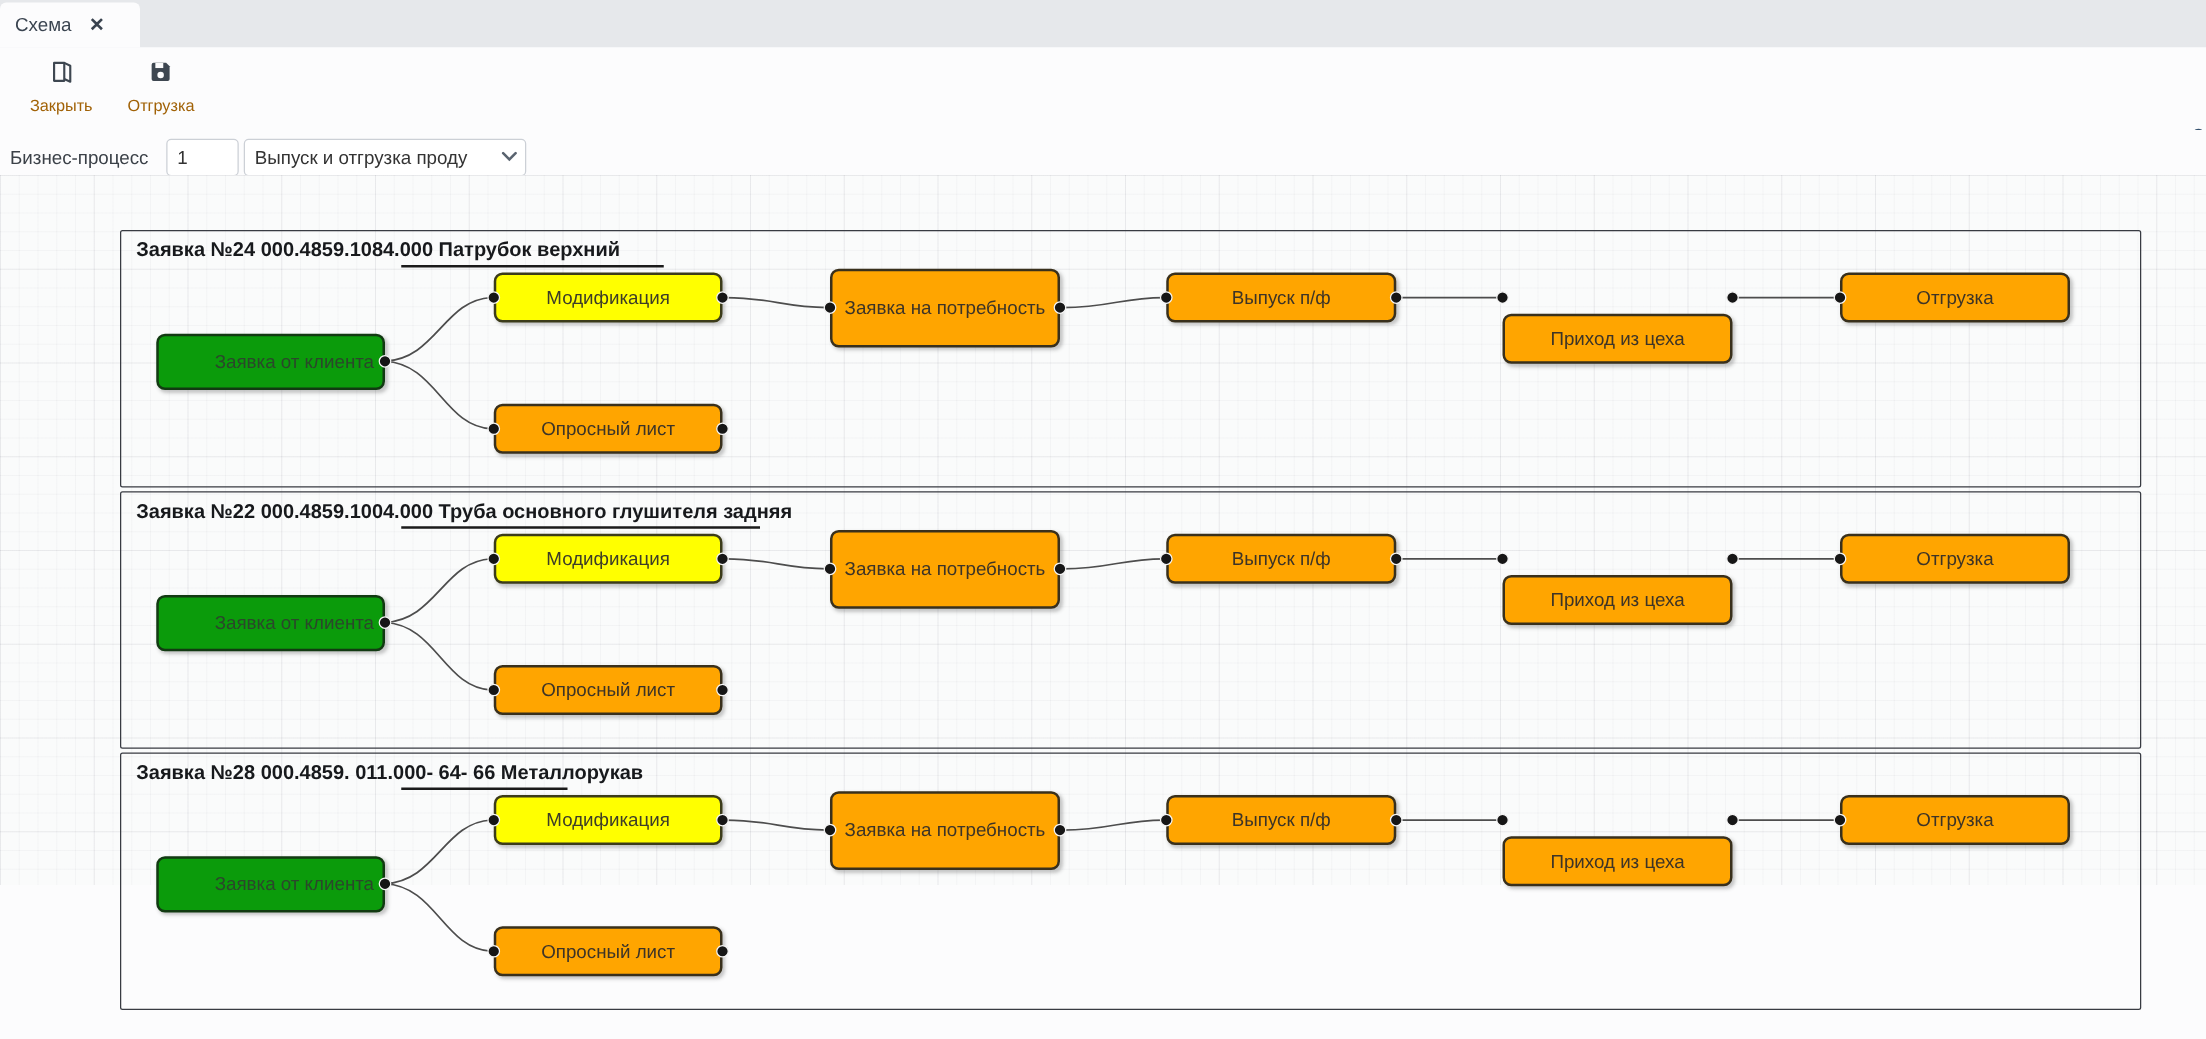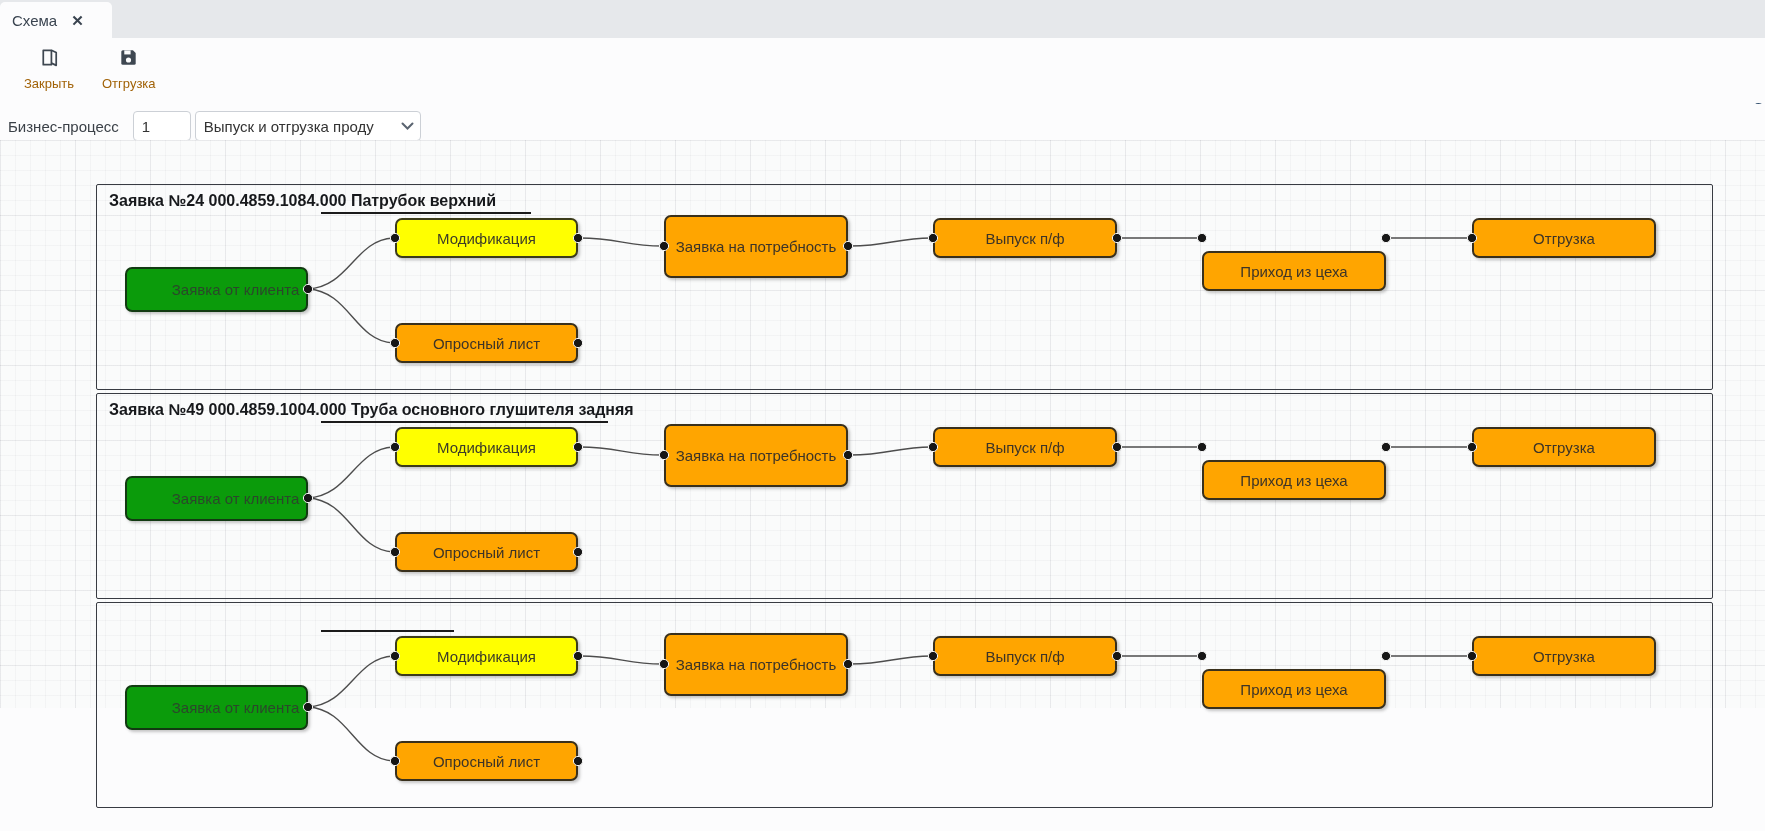--- a/index.html
+++ b/index.html
@@ -150,21 +150,21 @@
         <circle cx="751" cy="61" r="4.6"></circle>
         <circle cx="836" cy="53" r="4.6"></circle>
         <circle cx="1020" cy="53" r="4.6"></circle>
         <circle cx="1105" cy="53" r="4.6"></circle>
         <circle cx="1289" cy="53" r="4.6"></circle>
         <circle cx="1375" cy="53" r="4.6"></circle>
       </svg>
     </div>
 
     <div class="group g2">
-      <div class="group-title">Заявка №49 000.4859.1004.000 Труба основного глушителя задняя</div>
+      <div class="group-title">Заявка №22 000.4859.1004.000 Труба основного глушителя задняя</div>
       <div class="title-underline"></div>
       <div class="node node-green n-client">Заявка от клиента</div>
       <div class="node node-yellow n-modif">Модификация</div>
       <div class="node node-orange n-quest">Опросный лист</div>
       <div class="node node-orange n-demand">Заявка на потребность</div>
       <div class="node node-orange n-release">Выпуск п/ф</div>
       <div class="node node-orange n-receipt">Приход из цеха</div>
       <div class="node node-orange n-ship">Отгрузка</div>
       <svg class="wires" viewBox="0 0 1617 206">
         <path d="M211,104 C252,102 258,55 296,53"></path>
@@ -182,20 +182,21 @@
         <circle cx="751" cy="61" r="4.6"></circle>
         <circle cx="836" cy="53" r="4.6"></circle>
         <circle cx="1020" cy="53" r="4.6"></circle>
         <circle cx="1105" cy="53" r="4.6"></circle>
         <circle cx="1289" cy="53" r="4.6"></circle>
         <circle cx="1375" cy="53" r="4.6"></circle>
       </svg>
     </div>
 
     <div class="group g3">
+      <div class="group-title">Заявка №28 000.4859. 011.000- 64- 66 Металлорукав</div>
       <div class="title-underline"></div>
       <div class="node node-green n-client">Заявка от клиента</div>
       <div class="node node-yellow n-modif">Модификация</div>
       <div class="node node-orange n-quest">Опросный лист</div>
       <div class="node node-orange n-demand">Заявка на потребность</div>
       <div class="node node-orange n-release">Выпуск п/ф</div>
       <div class="node node-orange n-receipt">Приход из цеха</div>
       <div class="node node-orange n-ship">Отгрузка</div>
       <svg class="wires" viewBox="0 0 1617 206">
         <path d="M211,104 C252,102 258,55 296,53"></path>

